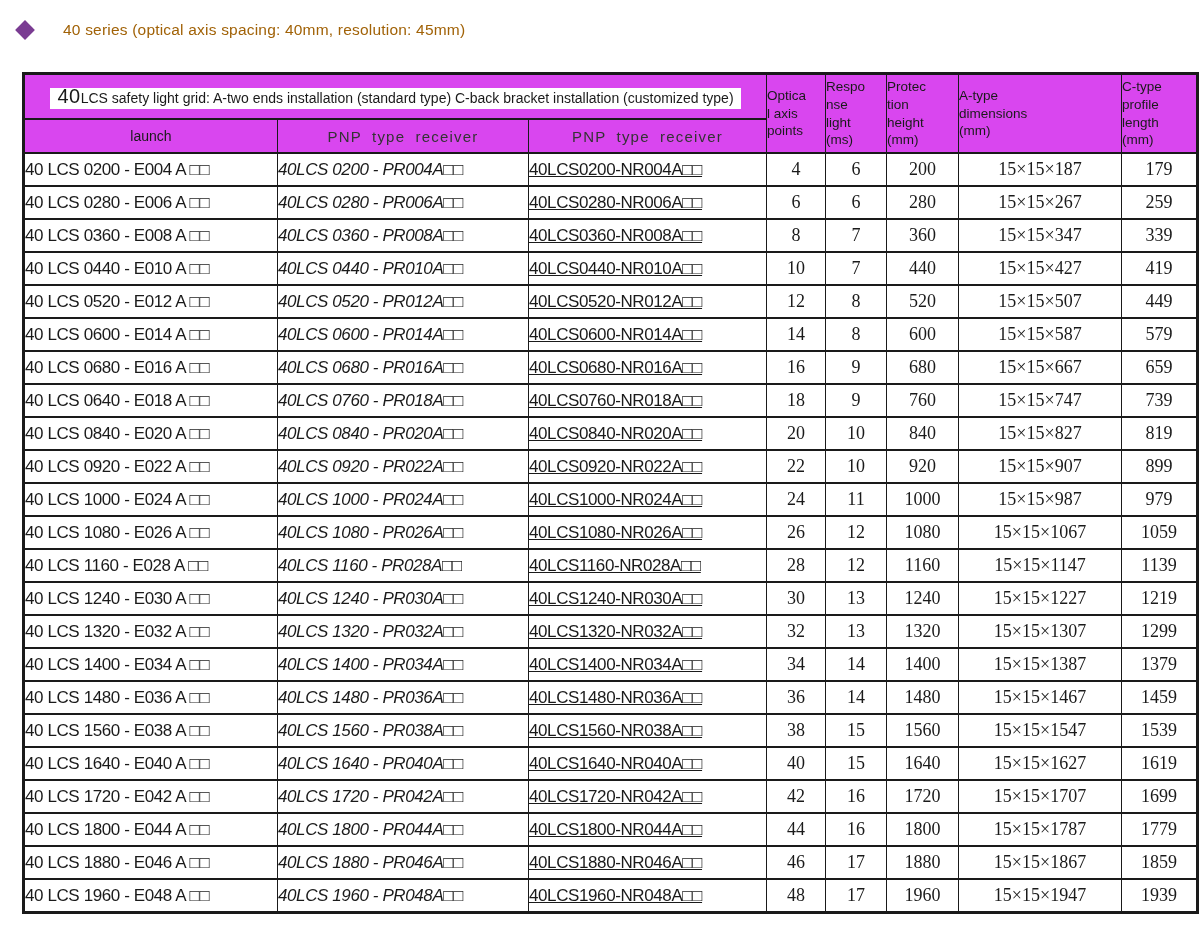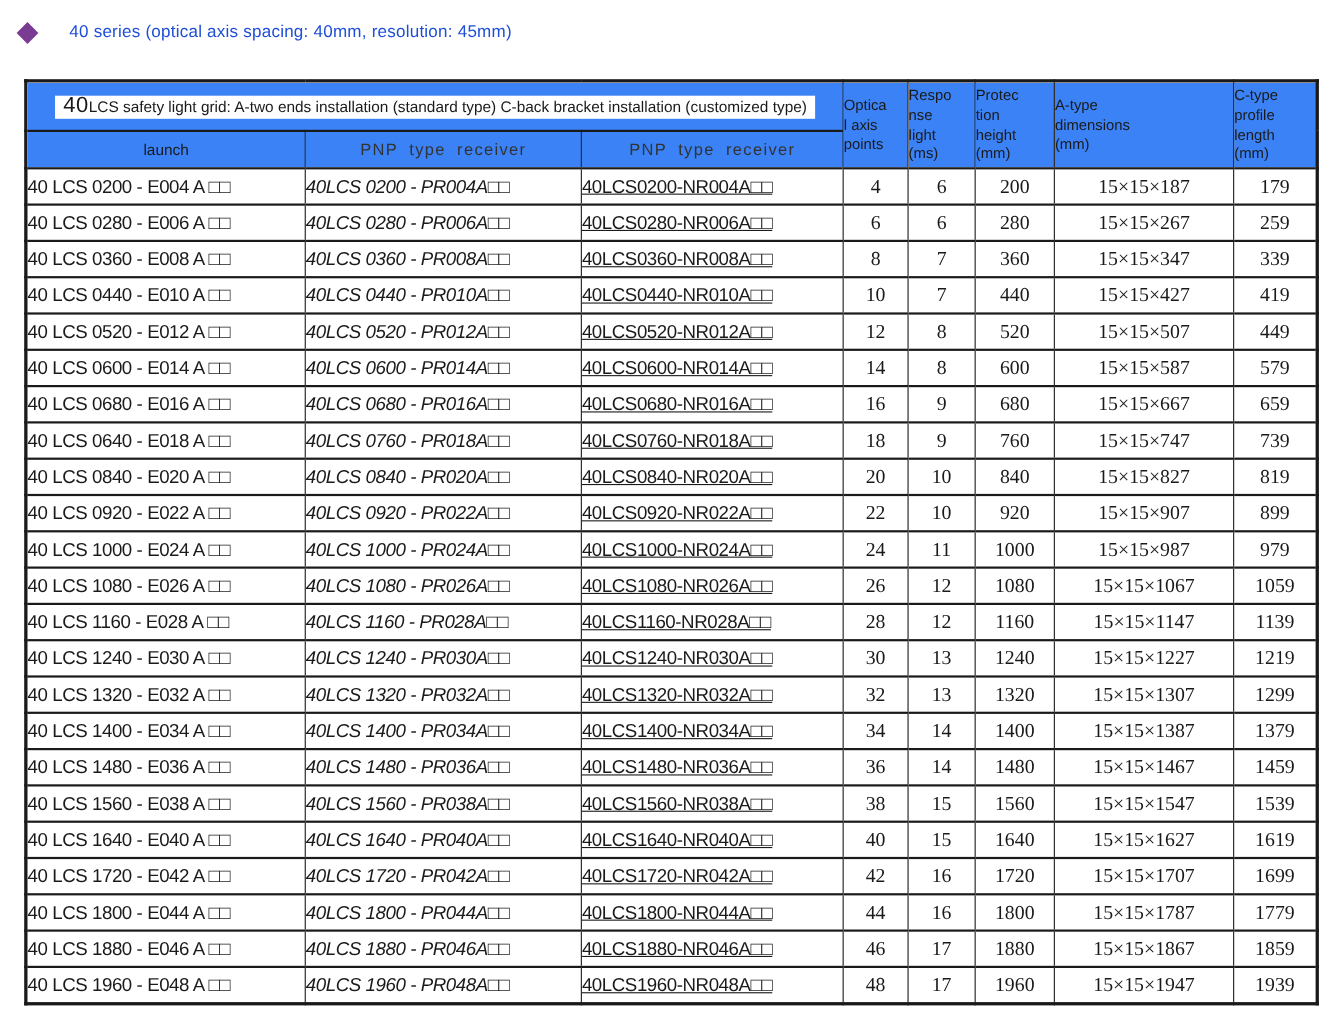--- a/index.html
+++ b/index.html
@@ -7,33 +7,33 @@
     position:relative; width:1202px; height:941px; background:#ffffff;
     font-family:"Liberation Sans", sans-serif; color:#1a1a1a; overflow:hidden;
   }
 
   
   .doc-header { position:absolute; left:15px; top:18px; height:24px; display:flex; align-items:center; }
   .diamond {
     width:14px; height:14px; background:#7a3c92; transform:rotate(45deg);
     margin-left:3px; margin-right:31px; flex:0 0 auto;
   }
-  .doc-title { color:#1d4ed8; font-size:15.5px; letter-spacing:0.2px; }
+  .doc-title { color:#a16207; font-size:15.5px; letter-spacing:0.2px; }
 
   
   .spec-table {
     position:absolute; left:22px; top:72px; width:1174px;
     border-collapse:collapse; table-layout:fixed;
     border:3px solid #1a1a1a;
   }
   .spec-table th, .spec-table td {
     border:solid #1a1a1a; border-width:2px 1px; padding:0;
     overflow:hidden;
   }
-  .spec-table thead th { background:#3b82f6; font-weight:normal; }
+  .spec-table thead th { background:#d946ef; font-weight:normal; }
 
   .title-cell { height:43px; text-align:center; vertical-align:middle; }
   .title-hl { background:#ffffff; padding:2px 7px 3px 7px; font-size:14px; white-space:nowrap; }
   .t40 { font-size:20px; letter-spacing:0.5px; }
 
   .h2 th { height:32px; font-size:14px; vertical-align:middle; }
   .h2 .pnp-head { font-size:15px; letter-spacing:1.2px; word-spacing:5px; color:#333;margin-top:16px; }
 
   .vh {
     text-align:left; padding:0 4px 0 10px; font-size:13.5px; line-height:1.32;

